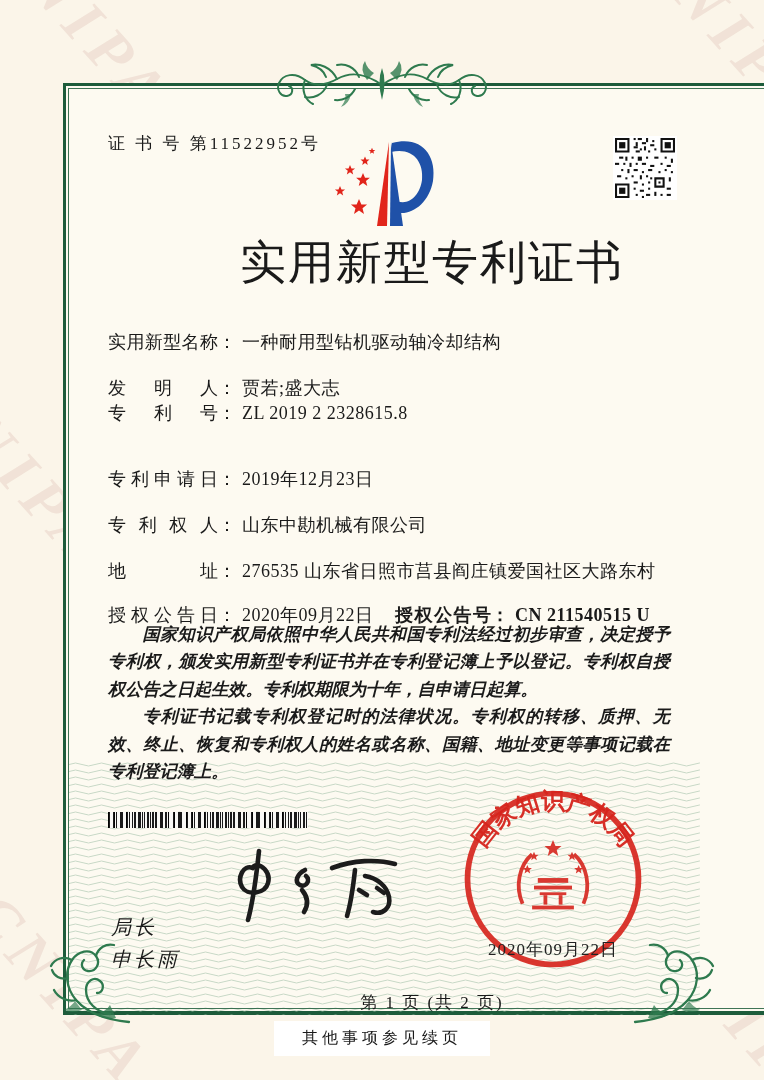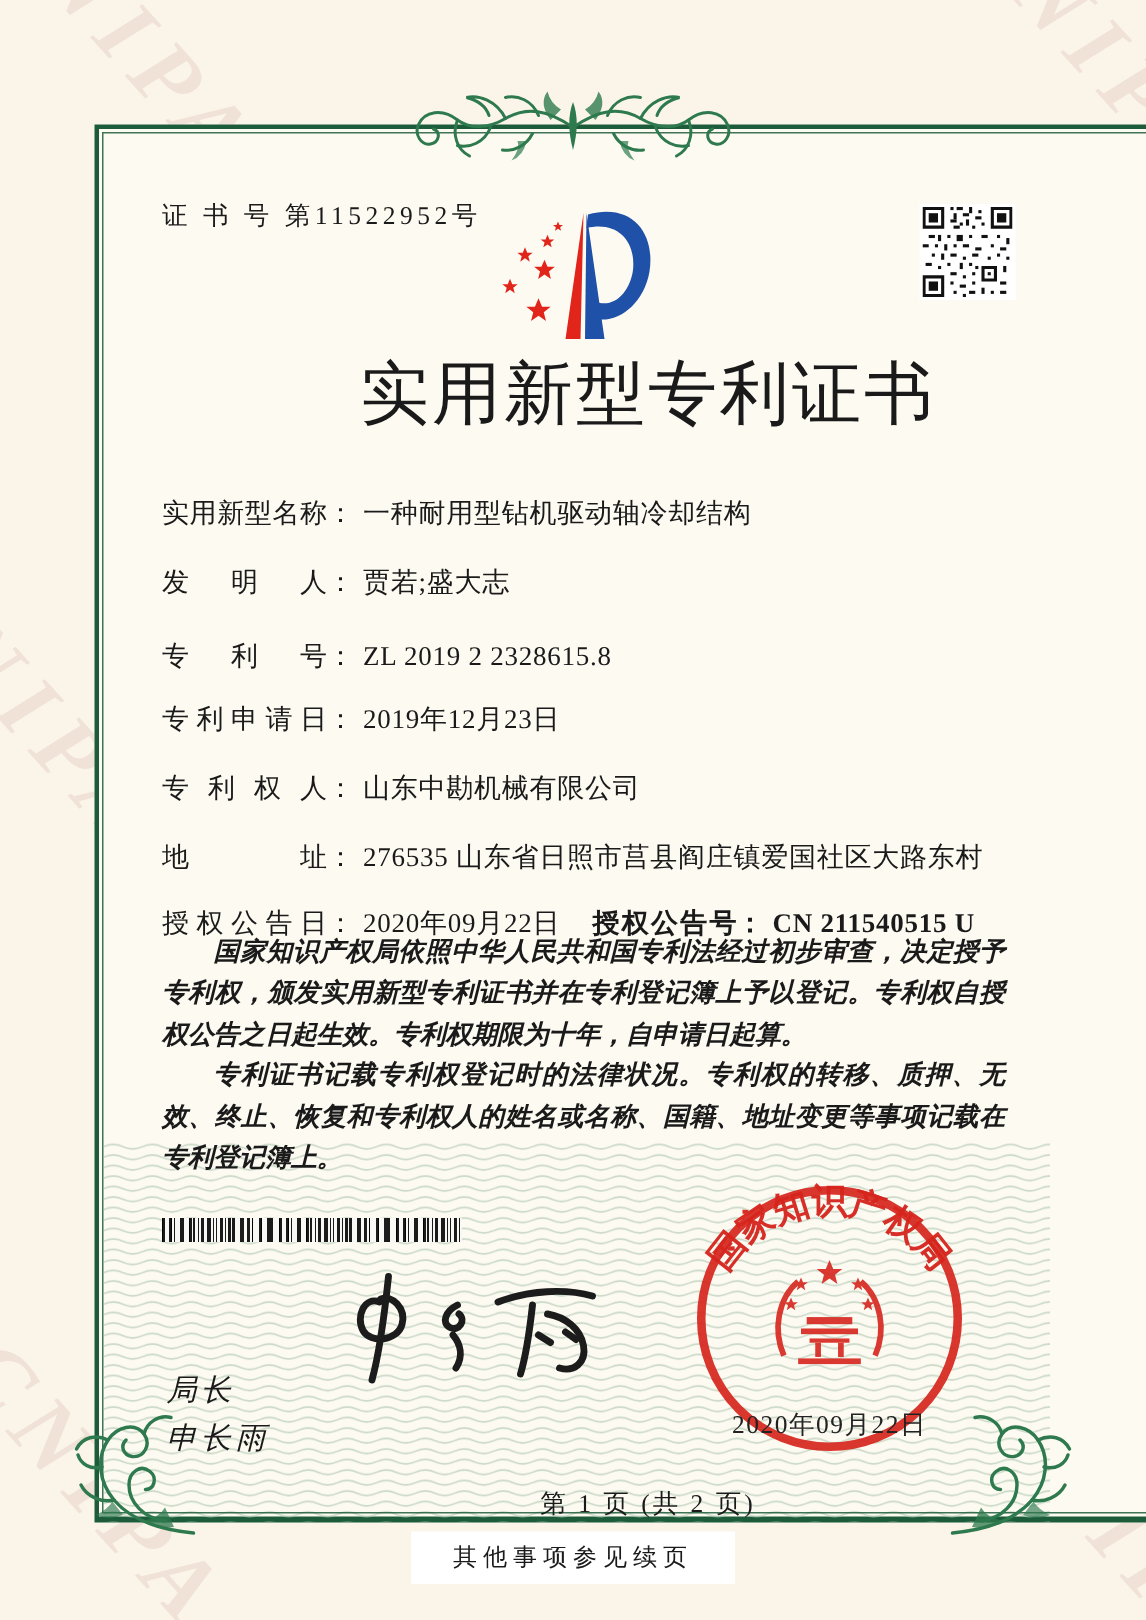--- a/index.html
+++ b/index.html
@@ -204,21 +204,21 @@
   </svg>
 
   <h1 class="title">实用新型专利证书</h1>
 
   <div class="row" style="top:245px">
     <span class="flabel">实用新型名称</span><span class="fcolon">：</span><span class="fvalue">一种耐用型钻机驱动轴冷却结构</span>
   </div>
   <div class="row" style="top:291px">
     <span class="flabel">发明人</span><span class="fcolon">：</span><span class="fvalue">贾若;盛大志</span>
   </div>
-  <div class="row" style="top:340px">
+  <div class="row" style="top:316px">
     <span class="flabel">专利号</span><span class="fcolon">：</span><span class="fvalue">ZL 2019 2 2328615.8</span>
   </div>
   <div class="row" style="top:382px">
     <span class="flabel">专利申请日</span><span class="fcolon">：</span><span class="fvalue">2019年12月23日</span>
   </div>
   <div class="row" style="top:428px">
     <span class="flabel">专利权人</span><span class="fcolon">：</span><span class="fvalue">山东中勘机械有限公司</span>
   </div>
   <div class="row" style="top:474px">
     <span class="flabel">地址</span><span class="fcolon">：</span><span class="fvalue">276535 山东省日照市莒县阎庄镇爱国社区大路东村</span>

